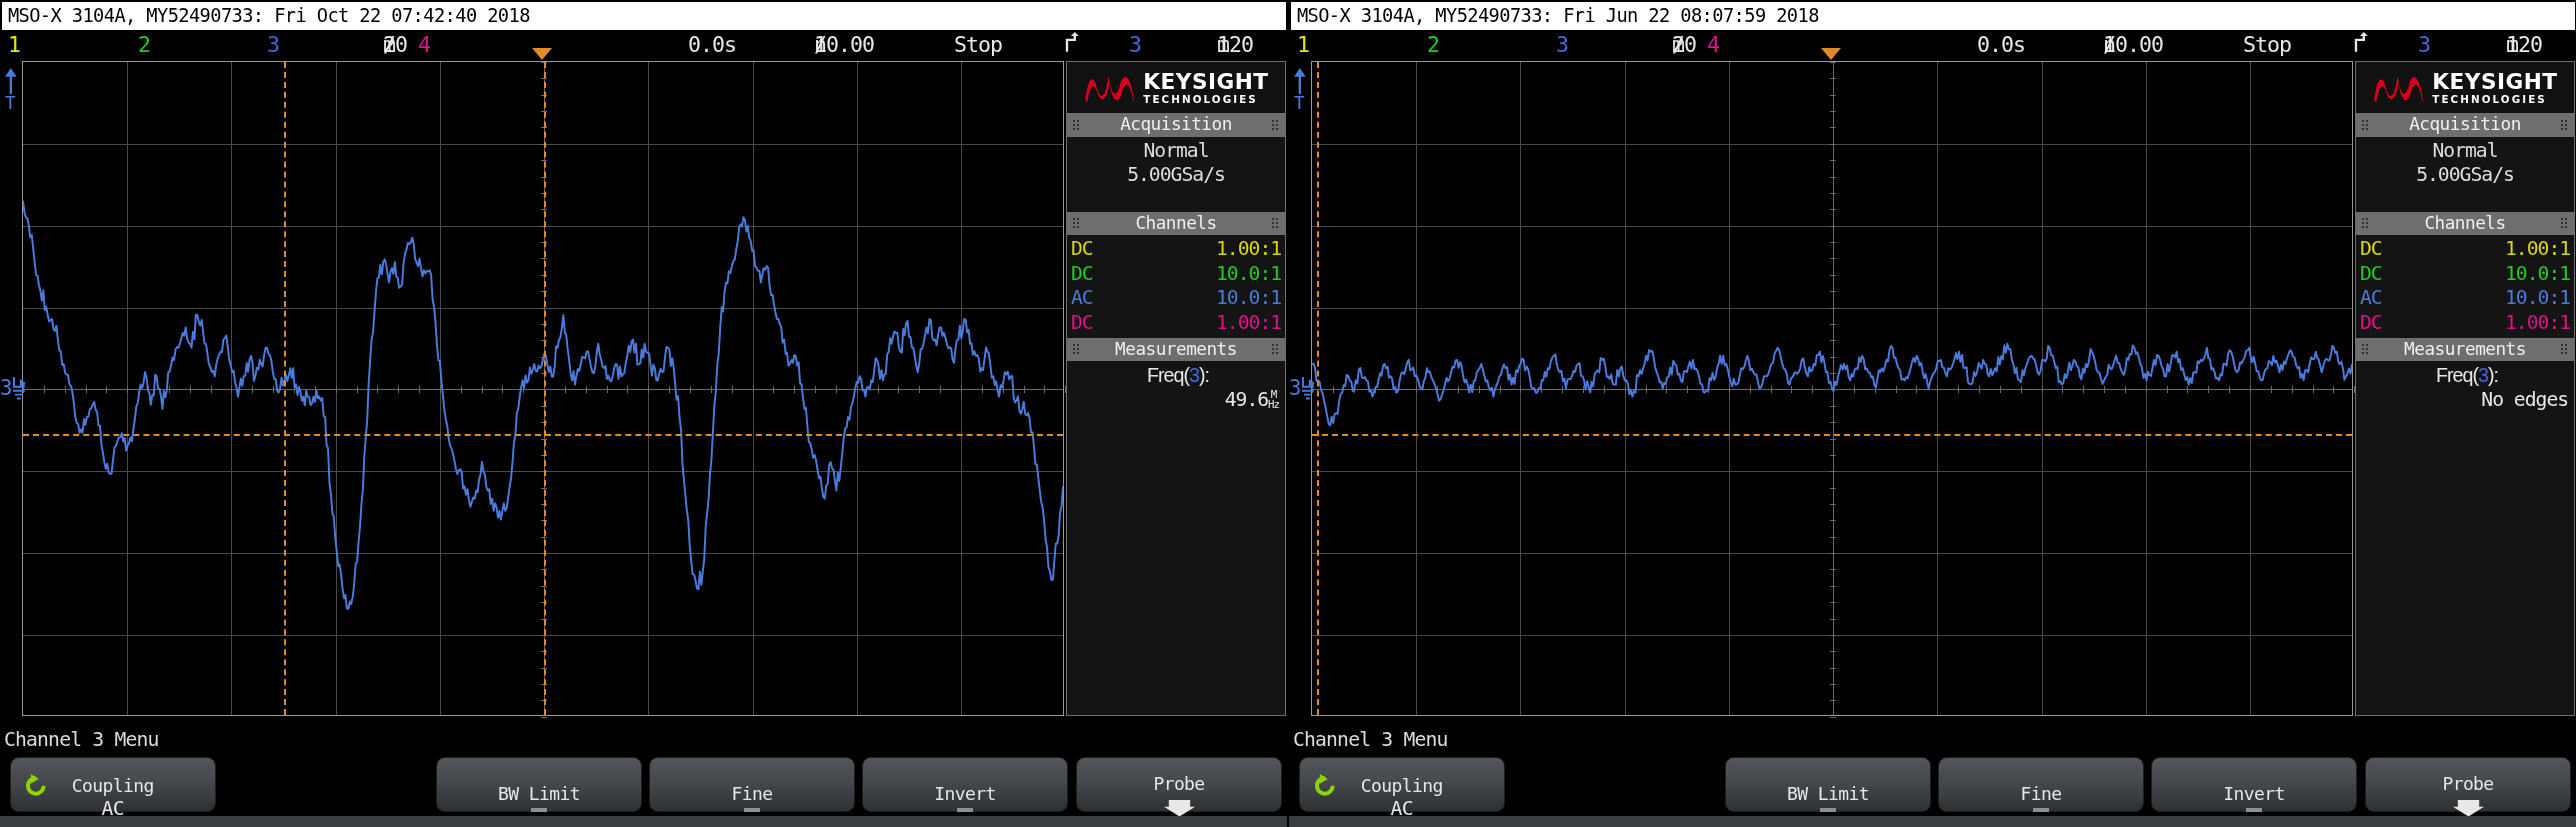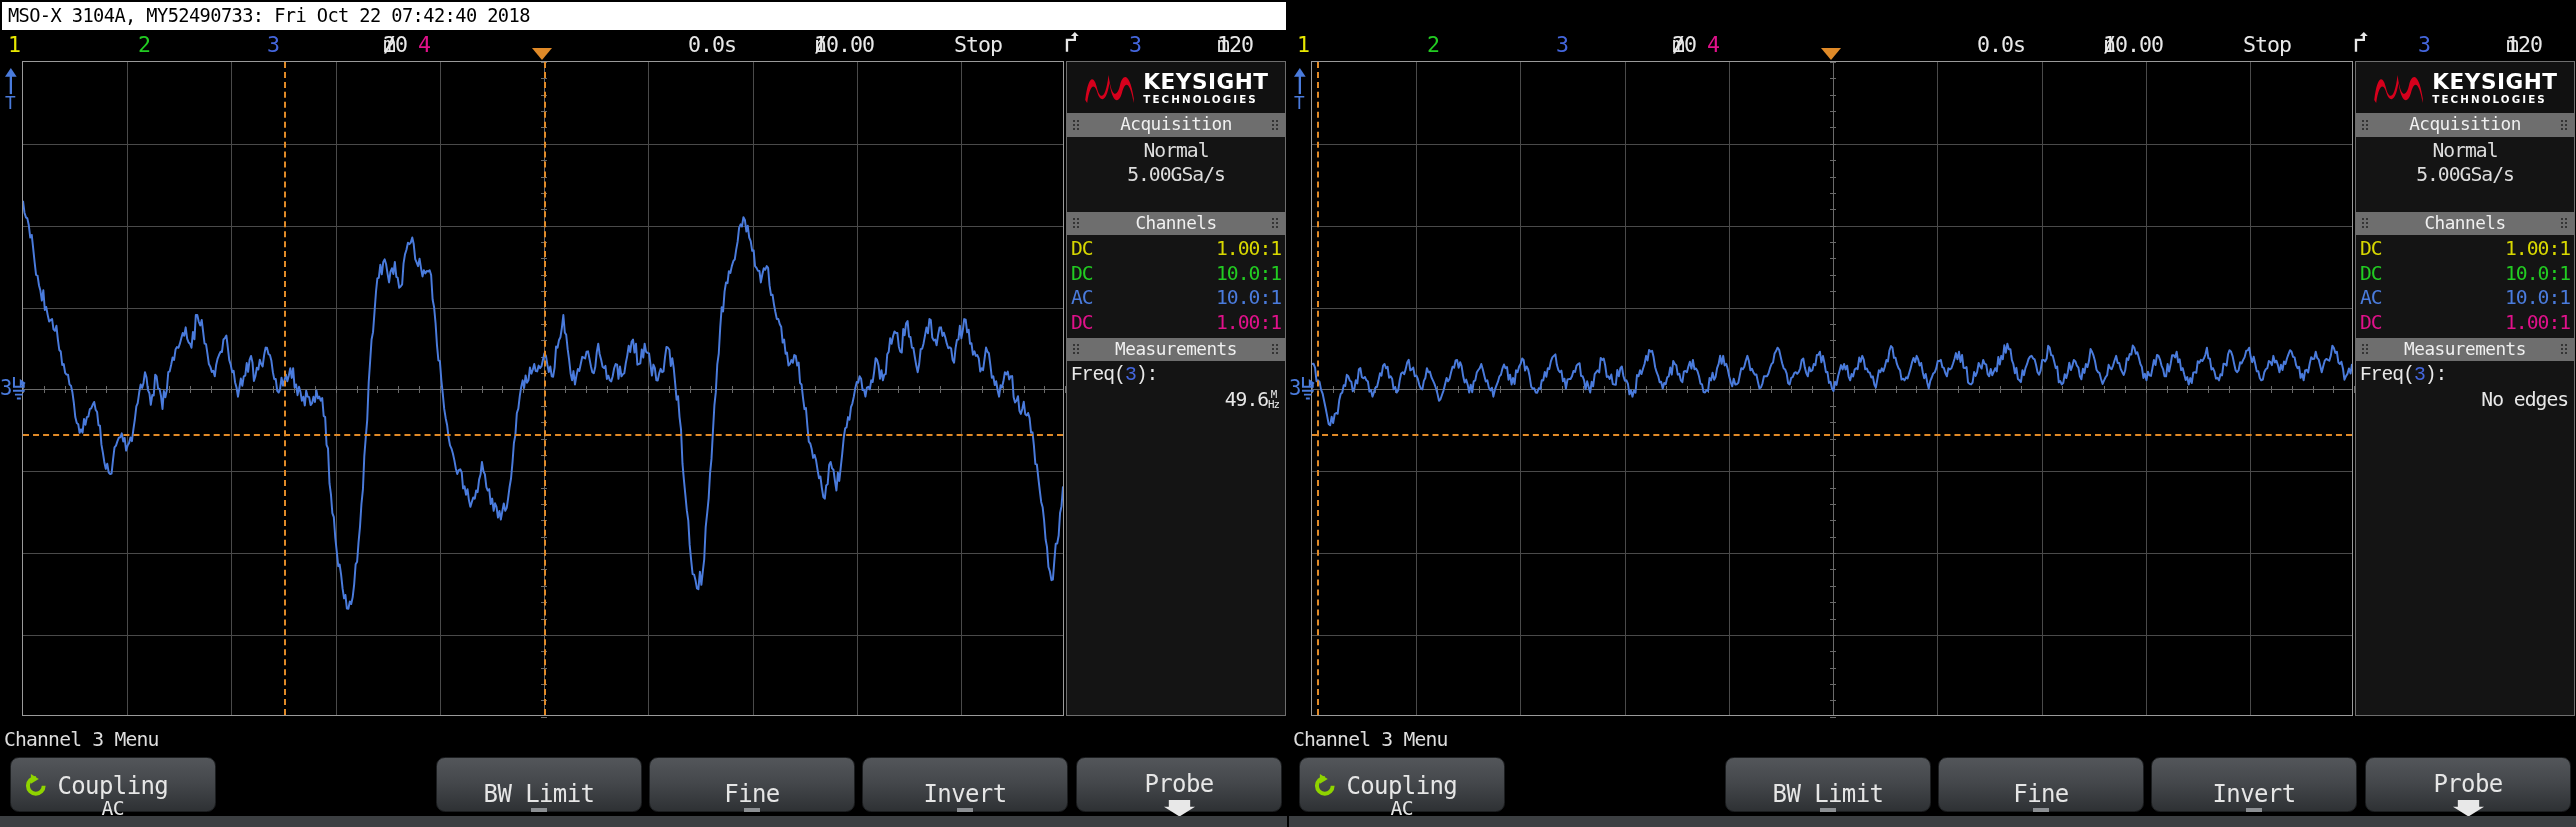--- a/index.html
+++ b/index.html
@@ -57,33 +57,33 @@
           text-align:center;font-family:"DejaVu Sans Mono","Liberation Mono",monospace;letter-spacing:-0.5px;}
   .grip{position:absolute;top:5.9px;width:8.8px;height:11.8px;opacity:.85;}
   .grip.l{left:4.9px;} .grip.r{right:4.9px;}
   .grip b{display:block;width:2px;height:2px;background:#2a2a2a;float:left;margin:1px;}
   .secbody{background:#141414;padding:2px 0;}
   .acqline{color:#ddd;font-size:19.7px;line-height:24.6px;text-align:center;letter-spacing:-1px;
            font-family:"DejaVu Sans Mono","Liberation Mono",monospace;}
   .chrow{display:flex;justify-content:space-between;font-size:19.7px;line-height:24.6px;padding:0 3.9px;
          letter-spacing:-1px;font-family:"DejaVu Sans Mono","Liberation Mono",monospace;}
   .measname{color:#e8e8e8;font-size:19.7px;line-height:24.6px;padding-left:3.9px;letter-spacing:-1px;
-            font-family:Liberation Mono, monospace;}
+            font-family:Liberation Sans, sans-serif;text-align:center;}
   .measval{color:#e8e8e8;font-size:19.7px;line-height:24.6px;text-align:right;padding-right:5.9px;letter-spacing:-1px;
            font-family:"DejaVu Sans Mono","Liberation Mono",monospace;}
 
   
   .menulabel{position:absolute;left:3.9px;top:728px;color:#ddd;font-size:19.7px;letter-spacing:-0.8px;
              font-family:"DejaVu Sans Mono","Liberation Mono",monospace;}
   .btnrow{position:absolute;left:0;top:757px;width:1288px;height:59px;}
   .sbtn{position:absolute;top:0;height:55px;border-radius:8.8px;
         background:linear-gradient(180deg,#53565a 0%,#45484c 45%,#2e3134 100%);
         border:1px solid #1c1e20;box-sizing:border-box;
         display:flex;flex-direction:column;align-items:center;justify-content:center;}
-  .sbtn .t{color:#e6e6e6;font-size:24px;line-height:22.6px;letter-spacing:-0.6px;
+  .sbtn .t{color:#e6e6e6;font-size:18px;line-height:22.6px;letter-spacing:-0.6px;
            font-family:"DejaVu Sans Mono","Liberation Mono",monospace;margin-top:26px;}
   .sbtn .v{color:#e6e6e6;font-size:19.7px;line-height:22.6px;letter-spacing:-0.6px;
            font-family:"DejaVu Sans Mono","Liberation Mono",monospace;}
   .chkbox{width:16.7px;height:20.6px;border:2px solid #8d9094;box-sizing:border-box;margin-top:2px;}
   .downarrow{margin-top:2.9px;}
   .rot{position:absolute;left:11.8px;top:14.7px;}
   .btmstrip{position:absolute;left:0;top:816px;width:1288px;height:11.8px;background:#3c3f42;}
   .blackstrip{position:absolute;left:0;top:718px;width:1288px;height:39px;background:#000;}
 </style>
 </head>
@@ -366,20 +366,21 @@
         <div class="sbtn" style="left: 1076px; width: 206px;">
           <div class="t">Probe</div>
           <div class="downarrow"><svg width="33" height="19.7" viewBox="0 0 34 20">
               <path d="M6 2 H28 V9 H33 L17 19 L1 9 H6 Z" fill="#e8e8e8"></path>
             </svg></div>
         </div>
       </div>
       <div class="btmstrip"></div>
     </div>
     <div class="pane right">
+      <div class="titlebar">MSO-X 3104A, MY52490733: Fri Jun 22 08:07:59 2018</div>
       <div class="statusrow">
         <span class="ch1" style="left: 7.9px;">1</span>
         <span class="ch2" style="left: 138px;">2</span>
         <span class="ch3" style="left: 267px;">3</span>
         <span class="wht" style="left: 383px;">
           <span>20</span>
           <span class="subm">
             <i>m</i>
             <i>V</i>
           </span>

